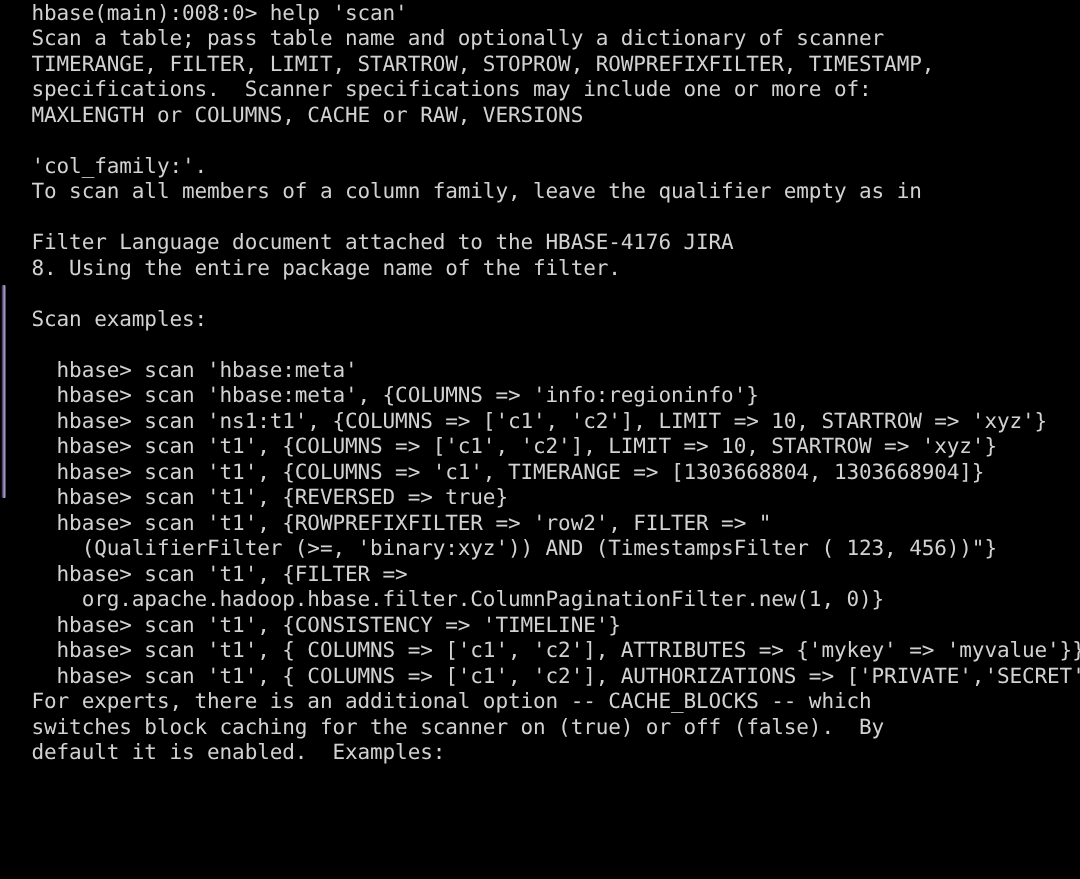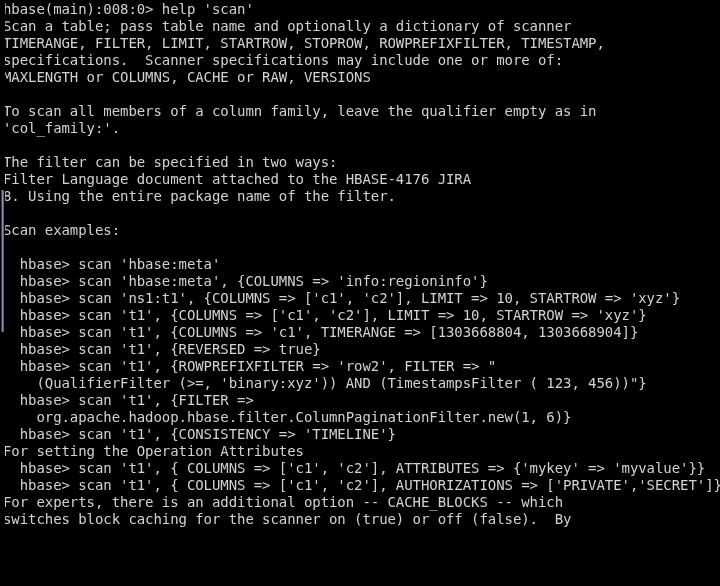--- a/index.html
+++ b/index.html
@@ -47,64 +47,63 @@
     box-sizing: border-box;
   }
   .line {
     font-family: "DejaVu Sans Mono", "Liberation Mono", monospace;
     font-size: 14px;
     line-height: 17px;
     height: 17px;
     color: #d2d2d2;
     white-space: pre;
     letter-spacing: -0.07px;
-    padding-left: 3px;
+    padding-left: 21px;
     overflow: hidden;
   }
   .line.blank {
     color: transparent;
   }
 </style>
 </head>
 <body>
 
 <div id="terminal">
 
   <div id="screen">
       <div class="line">hbase(main):008:0&gt; help 'scan'</div>
       <div class="line">Scan a table; pass table name and optionally a dictionary of scanner</div>
       <div class="line">TIMERANGE, FILTER, LIMIT, STARTROW, STOPROW, ROWPREFIXFILTER, TIMESTAMP,</div>
       <div class="line">specifications.  Scanner specifications may include one or more of:</div>
       <div class="line">MAXLENGTH or COLUMNS, CACHE or RAW, VERSIONS</div>
       <div class="line blank"></div>
+      <div class="line">'col_family:'.</div>
       <div class="line">To scan all members of a column family, leave the qualifier empty as in</div>
-      <div class="line">'col_family:'.</div>
       <div class="line blank"></div>
-      <div class="line">The filter can be specified in two ways:</div>
       <div class="line">Filter Language document attached to the HBASE-4176 JIRA</div>
       <div class="line">8. Using the entire package name of the filter.</div>
       <div class="line blank"></div>
       <div class="line">Scan examples:</div>
       <div class="line blank"></div>
       <div class="line">  hbase&gt; scan 'hbase:meta'</div>
       <div class="line">  hbase&gt; scan 'hbase:meta', {COLUMNS =&gt; 'info:regioninfo'}</div>
       <div class="line">  hbase&gt; scan 'ns1:t1', {COLUMNS =&gt; ['c1', 'c2'], LIMIT =&gt; 10, STARTROW =&gt; 'xyz'}</div>
       <div class="line">  hbase&gt; scan 't1', {COLUMNS =&gt; ['c1', 'c2'], LIMIT =&gt; 10, STARTROW =&gt; 'xyz'}</div>
       <div class="line">  hbase&gt; scan 't1', {COLUMNS =&gt; 'c1', TIMERANGE =&gt; [1303668804, 1303668904]}</div>
       <div class="line">  hbase&gt; scan 't1', {REVERSED =&gt; true}</div>
       <div class="line">  hbase&gt; scan 't1', {ROWPREFIXFILTER =&gt; 'row2', FILTER =&gt; "</div>
       <div class="line">    (QualifierFilter (&gt;=, 'binary:xyz')) AND (TimestampsFilter ( 123, 456))"}</div>
       <div class="line">  hbase&gt; scan 't1', {FILTER =&gt;</div>
-      <div class="line">    org.apache.hadoop.hbase.filter.ColumnPaginationFilter.new(1, 6)}</div>
+      <div class="line">    org.apache.hadoop.hbase.filter.ColumnPaginationFilter.new(1, 0)}</div>
       <div class="line">  hbase&gt; scan 't1', {CONSISTENCY =&gt; 'TIMELINE'}</div>
-      <div class="line">For setting the Operation Attributes</div>
       <div class="line">  hbase&gt; scan 't1', { COLUMNS =&gt; ['c1', 'c2'], ATTRIBUTES =&gt; {'mykey' =&gt; 'myvalue'}}</div>
       <div class="line">  hbase&gt; scan 't1', { COLUMNS =&gt; ['c1', 'c2'], AUTHORIZATIONS =&gt; ['PRIVATE','SECRET']}</div>
       <div class="line">For experts, there is an additional option -- CACHE_BLOCKS -- which</div>
       <div class="line">switches block caching for the scanner on (true) or off (false).  By</div>
+      <div class="line">default it is enabled.  Examples:</div>
       <div class="line blank"></div>
     </div>
 
   <div id="scrollbar-track">
     <div id="scrollbar-thumb" style="top: 190px; height: 142px;"></div>
   </div>
 
 </div>
 
 </body></html>

